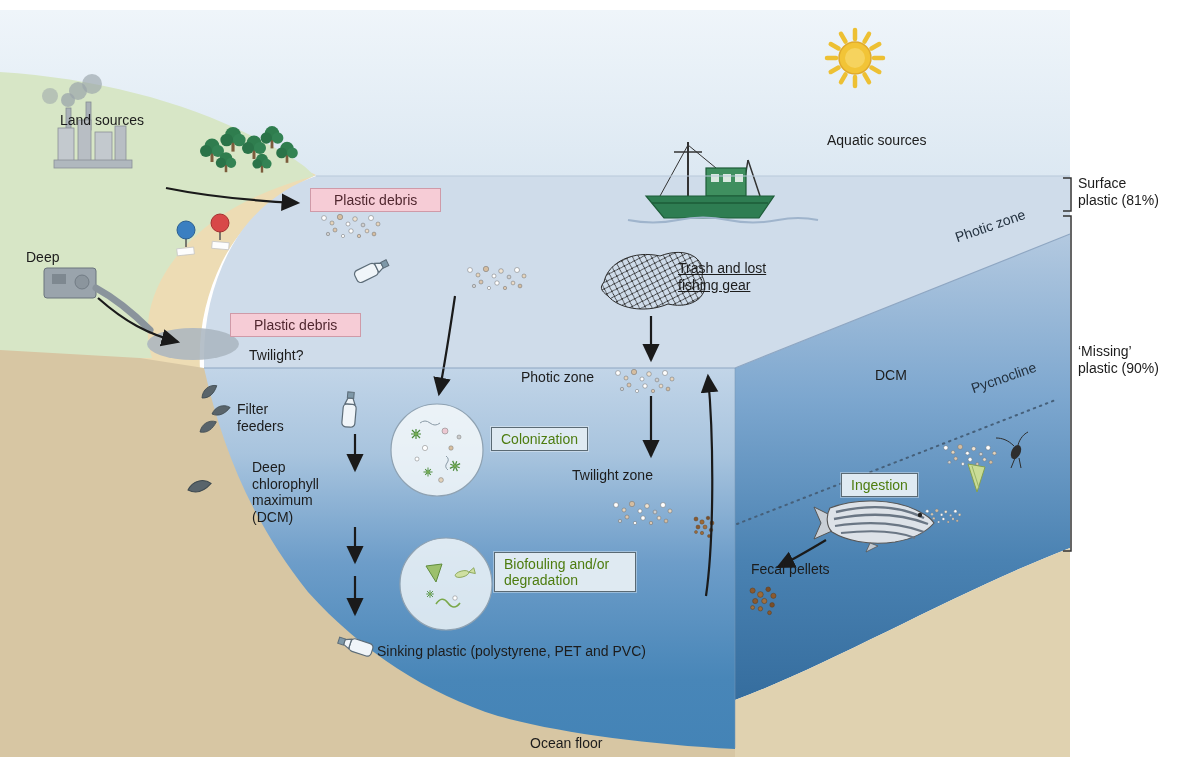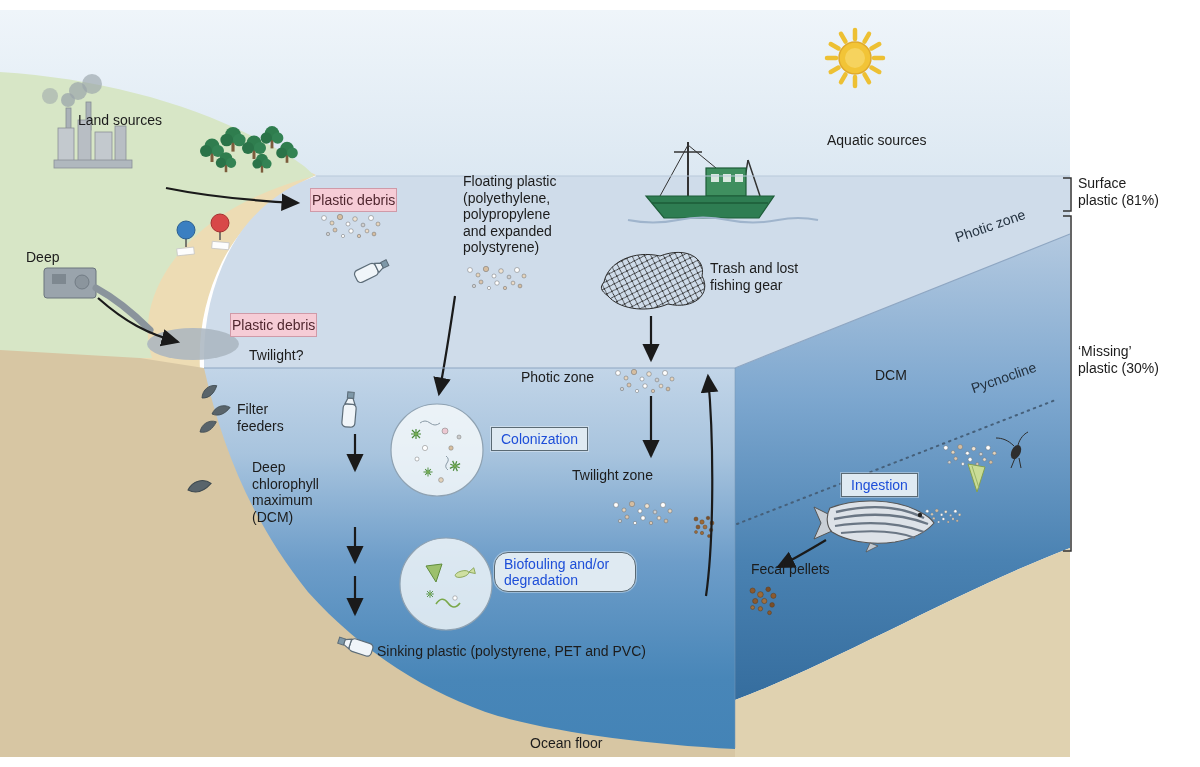--- a/index.html
+++ b/index.html
@@ -2,24 +2,24 @@
 <html><head>
 <meta charset="utf-8">
 <style>
   html,body{margin:0;padding:0;background:#fff;}
   .stage{position:relative;width:1200px;height:767px;background:#ffffff;
          font-family:"Liberation Sans",sans-serif;overflow:hidden;}
   .scene{position:absolute;left:0;top:0;}
   .lbl{position:absolute;font-size:14px;color:#1c1c1c;line-height:1.18;}
   .nw{white-space:nowrap;}
   .rot{transform-origin:0 0;transform:rotate(-19deg);white-space:nowrap;color:#243240;}
-  .box{position:absolute;font-size:14px;color:#1d4ed8;border:1.4px solid #5a6a74;
+  .box{position:absolute;font-size:14px;color:#4d7c0f;border:1.4px solid #5a6a74;
        background:#dfeaf2;padding:3px 9px;text-align:center;box-shadow:0 0 0 1px rgba(255,255,255,.35);}
   .pink{position:absolute;font-size:14px;color:#50272f;border:1px solid #cf9aa8;
-        background:#f6ccd6;padding:3px 1px;text-align:center;}
+        background:#f6ccd6;padding:3px 23px;text-align:center;}
   .boxL{text-align:left;width:122px;}
 </style>
 </head>
 <body>
 
 <div class="stage">
 
 <svg class="scene" width="1200" height="767" viewBox="0 0 1200 767">
   <defs>
     <linearGradient id="gSky" x1="0" y1="10" x2="0" y2="176" gradientUnits="userSpaceOnUse">
@@ -274,37 +274,36 @@
   <line x1="737" y1="524" x2="1058" y2="399" stroke="#46607a" stroke-width="2" stroke-dasharray="1.5,5" stroke-linecap="round"></line>
 
   <path d="M204,368 L735,368 L1070,234" fill="none" stroke="#8ea6c2" stroke-width="1.2"></path>
   <line x1="735" y1="368" x2="735" y2="748" stroke="#7796b4" stroke-width="1" opacity="0.55"></line>
   <line x1="316" y1="176" x2="1070" y2="176" stroke="#b9c9da" stroke-width="1"></line>
 
   <path d="M1063,178 L1071,178 L1071,211 L1063,211" fill="none" stroke="#333" stroke-width="1.5"></path>
   <path d="M1063,216 L1071,216 L1071,551 L1063,551" fill="none" stroke="#333" stroke-width="1.5"></path>
 </svg>
 
-<div class="lbl nw" style="left:78px;top:112px;">Land sources</div>
+<div class="lbl nw" style="left:60px;top:112px;">Land sources</div>
 <div class="lbl nw" style="left:827px;top:132px;">Aquatic sources</div>
 <div class="lbl nw" style="left:26px;top:249px;">Deep</div>
 <div class="pink" style="left:310px;top:188px;">Plastic debris</div>
 <div class="pink" style="left:230px;top:313px;">Plastic debris</div>
 <div class="lbl nw" style="left:249px;top:347px;">Twilight?</div>
-<div class="lbl" style="left:463px;top:173px;width:112px;">Floating plastic (polyethylene, polypropylene and expanded polystyrene)</div>
-<div class="lbl" style="left:710px;top:260px;width:108px;">Trash and lost fishing gear</div>
+<div class="lbl" style="left:678px;top:260px;width:108px;text-decoration:underline;">Trash and lost fishing gear</div>
 <div class="lbl nw" style="left:521px;top:369px;">Photic zone</div>
 <div class="lbl nw" style="left:572px;top:467px;">Twilight zone</div>
 <div class="box" style="left:491px;top:427px;">Colonization</div>
-<div class="box boxL" style="left:494px;top:552px;border-radius:14px;">Biofouling and/or degradation</div>
+<div class="box boxL" style="left:494px;top:552px;">Biofouling and/or degradation</div>
 <div class="box" style="left:841px;top:473px;text-align:right;">Ingestion</div>
 <div class="lbl nw" style="left:751px;top:561px;">Fecal pellets</div>
 <div class="lbl" style="left:237px;top:401px;width:58px;">Filter feeders</div>
 <div class="lbl" style="left:252px;top:459px;width:86px;">Deep chlorophyll maximum (DCM)</div>
 <div class="lbl nw" style="left:377px;top:643px;">Sinking plastic (polystyrene, PET and PVC)</div>
 <div class="lbl nw" style="left:530px;top:735px;">Ocean floor</div>
 <div class="lbl nw" style="left:875px;top:367px;">DCM</div>
 <div class="lbl rot" style="left:953px;top:230px;">Photic zone</div>
 <div class="lbl rot" style="left:969px;top:381px;">Pycnocline</div>
 <div class="lbl" style="left:1078px;top:175px;width:84px;">Surface plastic (81%)</div>
-<div class="lbl" style="left:1078px;top:343px;width:92px;">‘Missing’ plastic (30%)</div>
+<div class="lbl" style="left:1078px;top:343px;width:92px;">‘Missing’ plastic (90%)</div>
 
 </div>
 
 </body></html>

